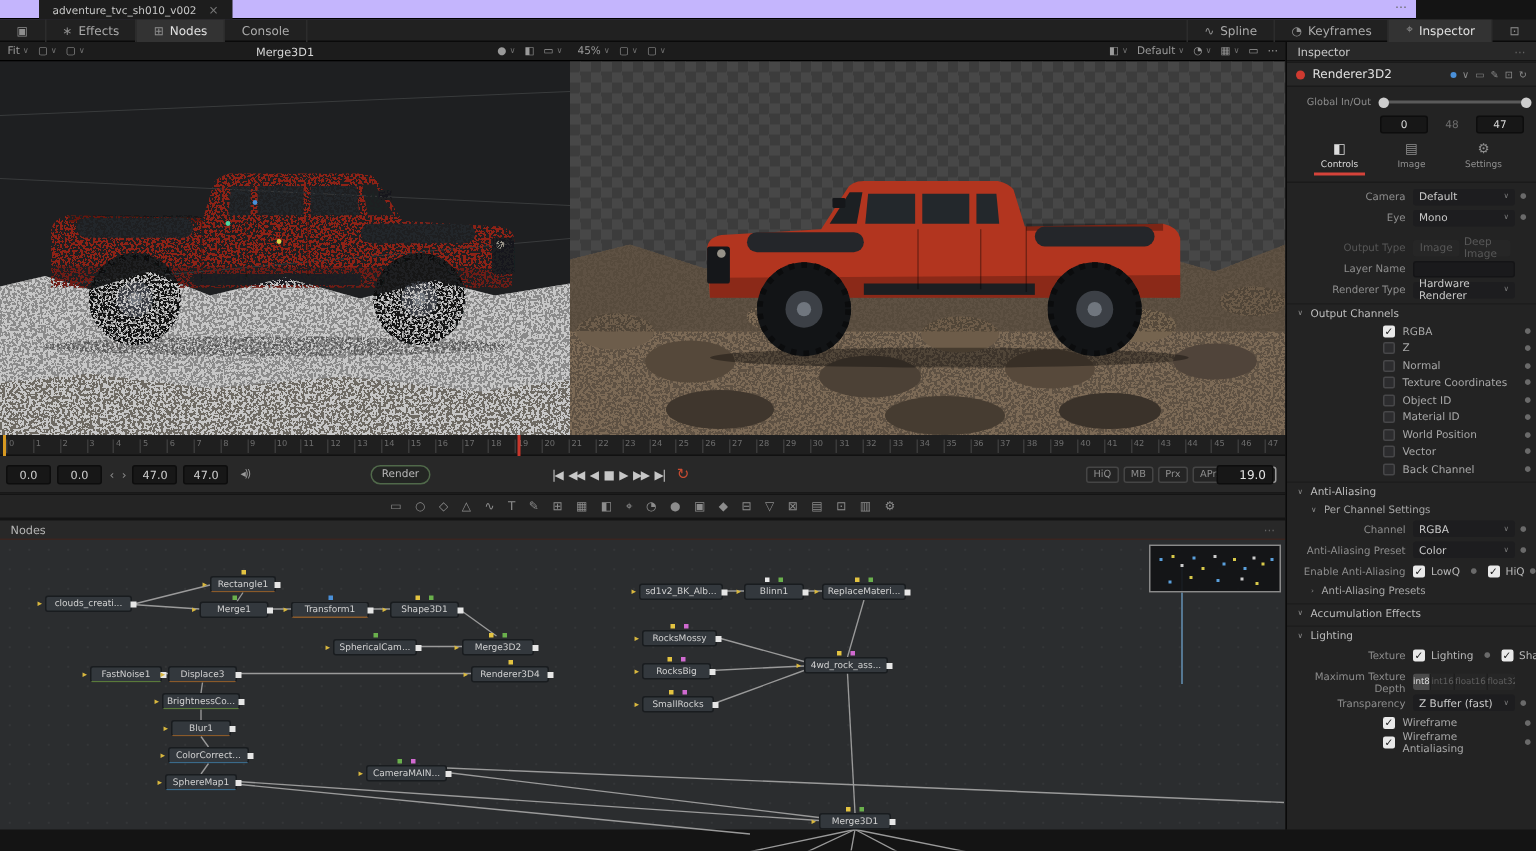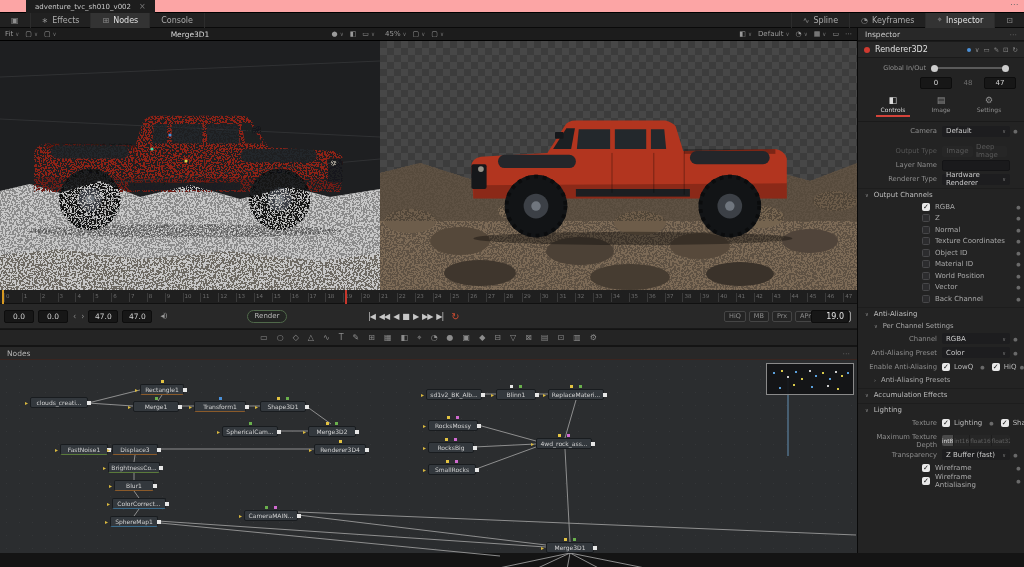--- a/index.html
+++ b/index.html
@@ -1,20 +1,20 @@
 <!DOCTYPE html>
 <html><head>
 <meta charset="utf-8">
 <style>
 *{margin:0;padding:0;box-sizing:border-box}
 html,body{width:1024px;height:567px;background:#141414;overflow:hidden}
 body{font-family:"DejaVu Sans",sans-serif;color:#b5b5b5;-webkit-font-smoothing:antialiased}
 #app{position:relative;width:1024px;height:567px}
 
-.tabbar{position:absolute;left:0;top:0;width:1024px;height:13px;background:#fca5a5;border-bottom:1px solid #000}
+.tabbar{position:absolute;left:0;top:0;width:944px;height:13px;background:#c4b5fd;border-bottom:1px solid #000}
 .tab{position:absolute;left:26px;top:0;height:13px;display:flex;align-items:center;gap:8px;padding:0 9px;background:#1d1d1d;font-size:7px;color:#c8c8c8}
 .tab .x{color:#777;font-size:8px}
 .tabmenu{position:absolute;right:6px;top:0;font-size:8px;color:#666}
 
 .mainbar{position:absolute;left:0;top:13px;width:1024px;height:15px;background:#212121;border-bottom:1px solid #0a0a0a;display:flex;align-items:center;font-size:8px}
 .tbtn{display:flex;align-items:center;gap:4px;height:15px;padding:0 11px;color:#ababab;border-right:1px solid #2c2c2c}
 .tbtn .ic{font-size:8px;color:#8f8f8f}
 .tbtn.on{background:#333;color:#e0e0e0}
 .mb-right{margin-left:auto;display:flex;align-items:center}
 .mb-right .tbtn{border-left:1px solid #2c2c2c;border-right:none}
@@ -68,21 +68,21 @@
 .ihead .dots{margin-left:auto;color:#666}
 .itabs{height:17px;display:flex;align-items:center;background:#2b2b2b;padding:2px 4px;gap:3px}
 .itab{flex:1;height:12px;display:flex;align-items:center;justify-content:center;border-radius:2px;font-size:7px}
 .itab.on{background:#161616;color:#d9d9d9}
 .itab.off{color:#5f5f5f}
 .nhead{height:17px;display:flex;align-items:center;background:#272727;border-top:1px solid #1a1a1a;border-bottom:1px solid #1a1a1a;padding:0 6px;gap:5px}
 .ndot{width:6px;height:6px;border-radius:50%;background:#cf3a30}
 .nname{color:#e0e0e0;font-size:8px}
 .nicons{margin-left:auto;display:flex;gap:4px;align-items:center;color:#8a8a8a;font-size:6.5px}
 .bdot{width:4px;height:4px;border-radius:50%;background:#4a90d9;display:block}
-.grange{height:14px;display:flex;align-items:center;padding:0 16px;gap:6px;margin-top:3px}
+.grange{height:14px;display:flex;align-items:center;padding:0 4px;gap:6px;margin-top:3px}
 .glabel{width:52px;text-align:right;color:#8d8d8d;font-size:6.5px}
 .gtrack{flex:1;height:2px;background:#5a5a5a;position:relative;border-radius:1px}
 .gtrack i{position:absolute;top:-2.5px;width:7px;height:7px;border-radius:50%;background:#cdcdcd}
 .gtrack .h1{left:-1px}.gtrack .h2{right:-1px}
 .gvals{height:15px;display:flex;align-items:center;padding:0 8px 0 62px;gap:0}
 .gbox{width:32px;height:12px;background:#171717;border:1px solid #0d0d0d;border-radius:2px;color:#d6d6d6;display:flex;align-items:center;justify-content:center}
 .gmid{flex:1;text-align:center;color:#6f6f6f}
 .ctabs{height:26px;display:flex;align-items:flex-start;justify-content:center;gap:14px;padding-top:2px;margin-top:3px}
 .ctab{display:flex;flex-direction:column;align-items:center;gap:1px;color:#8f8f8f;font-size:6px}
 .ctab .cic{font-size:9px}
@@ -690,20 +690,28 @@
     <div class="isep"></div>
 
     <div class="prow">
       <span class="plbl">Camera</span>
       <span class="dd">
           <span>Default</span>
           <i>∨</i>
         </span>
       <span class="pd">●</span>
     </div>
+    <div class="prow">
+      <span class="plbl">Eye</span>
+      <span class="dd">
+          <span>Mono</span>
+          <i>∨</i>
+        </span>
+      <span class="pd">●</span>
+    </div>
     <div class="prow" style="margin-top:6px">
       <span class="plbl dim">Output Type</span>
       <span class="obtn">Image</span>
       <span class="obtn">Deep Image</span>
       <span class="pd"></span>
     </div>
     <div class="prow">
       <span class="plbl">Layer Name</span>
       <span class="txtin"></span>
       <span class="pd"></span>

